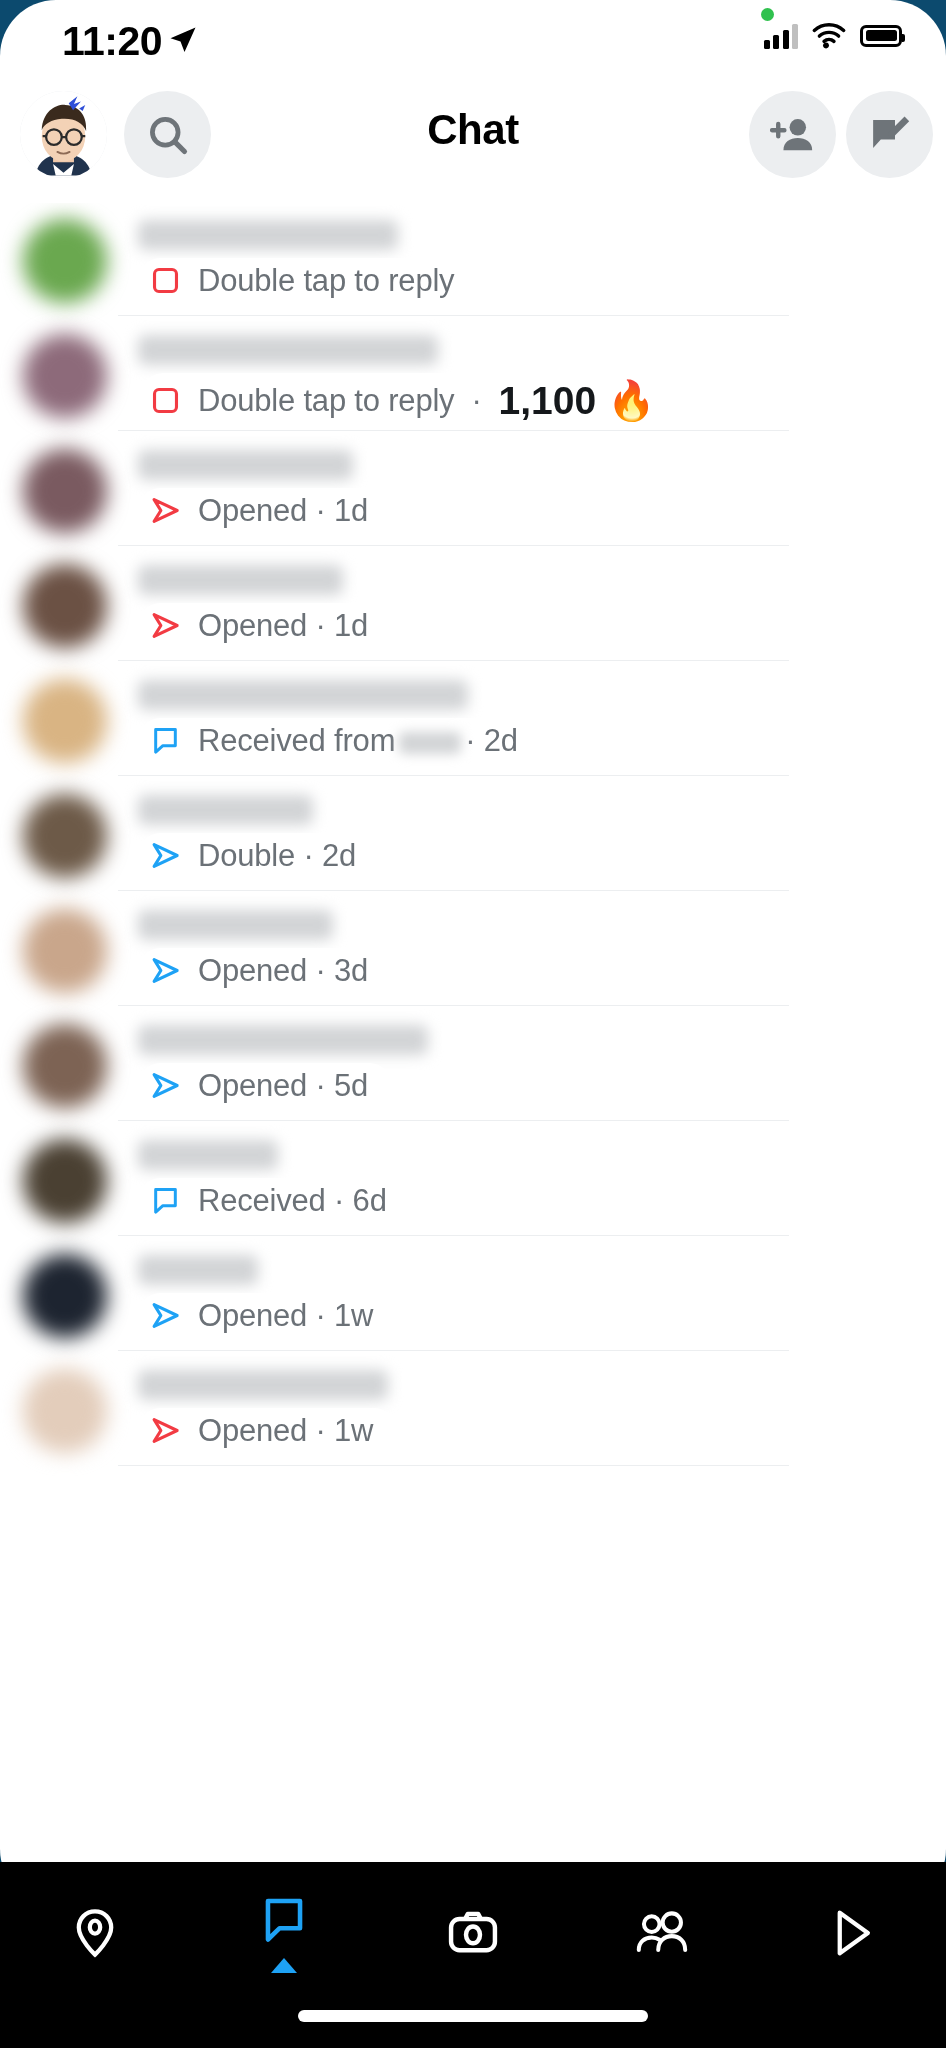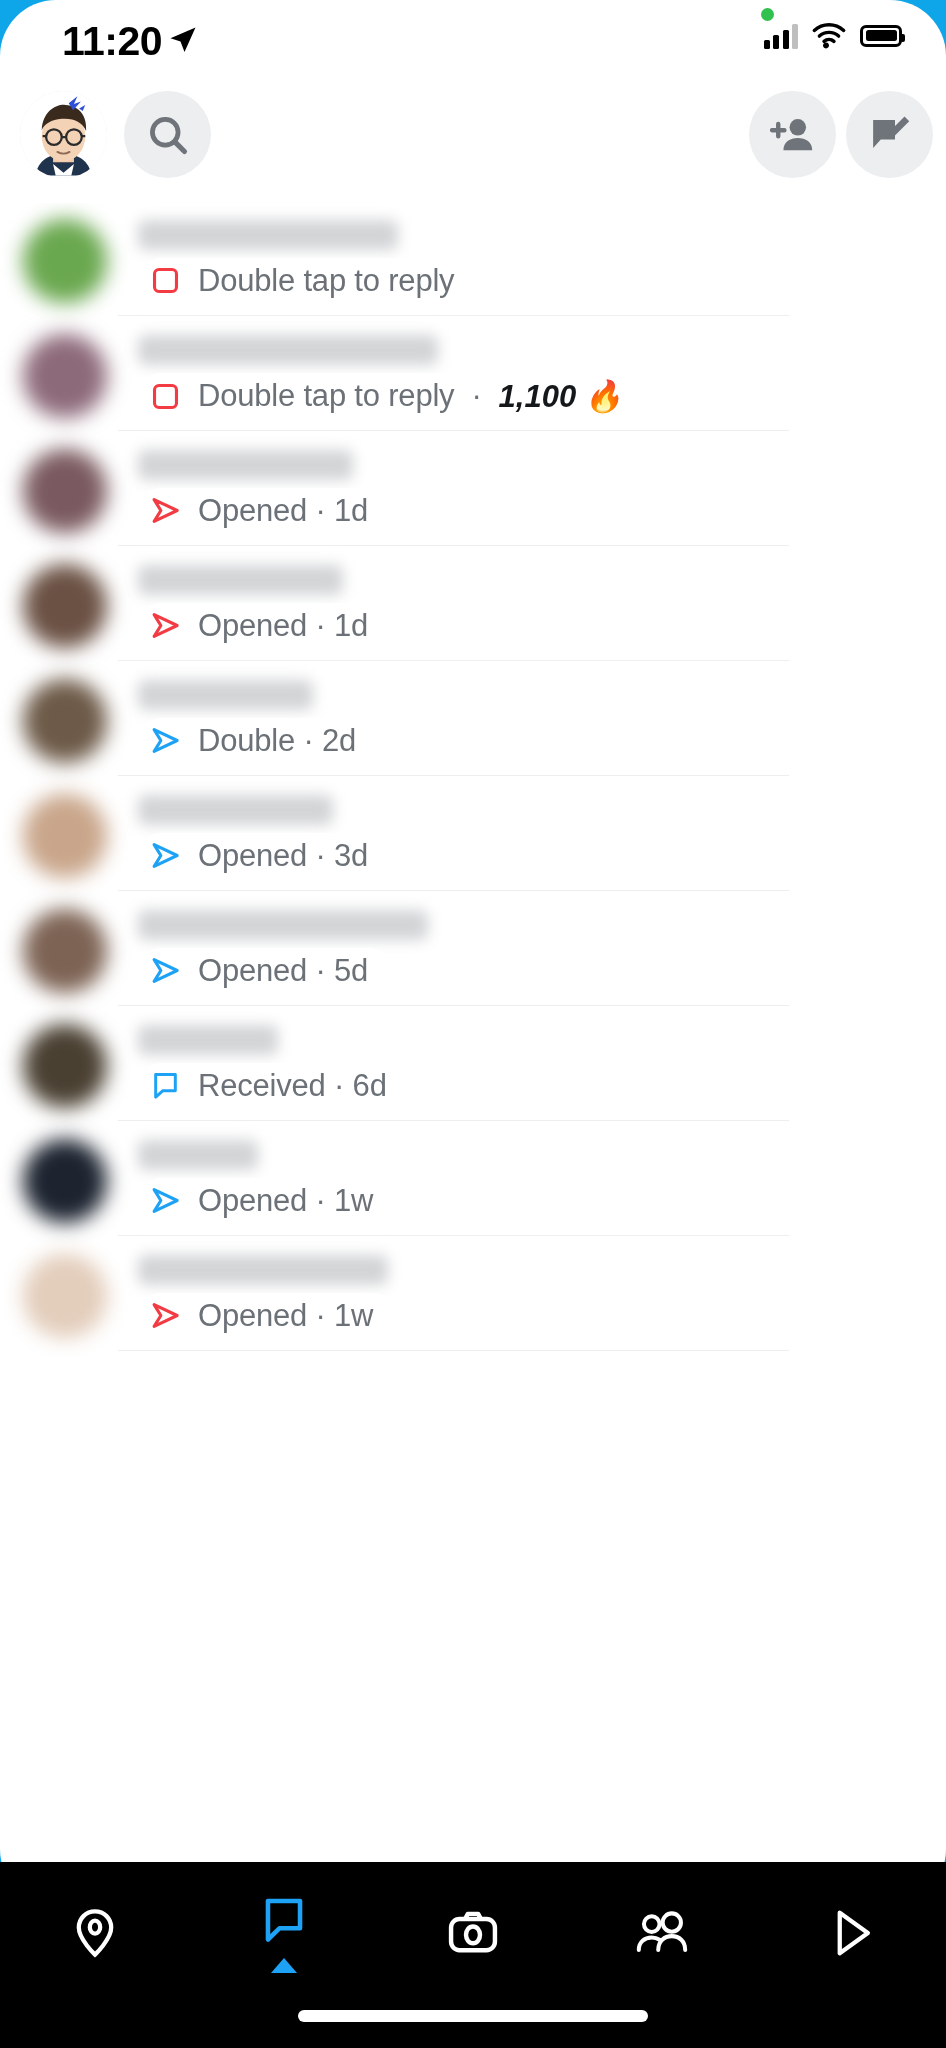--- a/index.html
+++ b/index.html
@@ -1,19 +1,19 @@
 <!DOCTYPE html>
 <html><head>
 <meta charset="utf-8">
 <style>
   * { margin:0; padding:0; box-sizing:border-box; }
   html,body { width:946px; height:2048px; background:#000; overflow:hidden;
               font-family:"Liberation Sans", sans-serif; }
 
-  #phone { position:relative; width:946px; height:2048px; background:#0ea5e9; }
+  #phone { position:relative; width:946px; height:2048px; background:#0c4a6e; }
 
   
   .sheet {
     position:absolute; left:0; top:0; width:946px; height:1905px;
     background:#fff; border-radius:56px 56px 56px 56px; overflow:hidden;
   }
 
   
   .statusbar { position:absolute; left:0; top:0; width:946px; height:82px; }
   .sb-time {
@@ -67,22 +67,22 @@
   .row-body { flex:1 1 auto; position:relative; margin-left:28px; height:110px; }
   .row-name {
     position:absolute; left:0; top:14px; height:30px; border-radius:7px;
     background:#d2d4d6; filter:blur(7px);
   }
   .row-status {
     position:absolute; left:0; top:52px; display:flex; align-items:center;
     gap:17px; background:#fff; border-radius:26px; padding:5px 24px 5px 12px;
   }
   .status-text { font-size:31px; color:#6b7177; letter-spacing:-0.2px; white-space:nowrap; }
-  .streak { font-size:31px; color:#15181b; font-weight:600; display:flex;
-            align-items:center; gap:5px;font-style:italic; }
+  .streak { font-size:39px; color:#15181b; font-weight:600; display:flex;
+            align-items:center; gap:5px; }
   .blur-name-inline { display:inline-block; width:62px; height:22px;
     background:#d2d4d6; border-radius:5px; filter:blur(6px); vertical-align:-3px; margin:0 4px; }
   .row-emoji { position:absolute; right:34px; top:34px; font-size:42px; }
   .divider { position:absolute; right:0; bottom:0; height:1px; background:#eceef0; }
 
   
   .ic { width:31px; height:31px; flex:0 0 31px; display:block; }
 
   
   .navbar { position:absolute; left:0; bottom:0; width:946px; height:186px;
@@ -155,20 +155,21 @@
         </svg>
       </div>
 
       <div class="hdr-circle hdr-search">
         <svg width="44" height="44" viewBox="0 0 24 24">
           <circle cx="10.5" cy="10.5" r="7" stroke="#6e7479" stroke-width="2.6" fill="none"></circle>
           <path d="M15.6 15.6 L21 21" stroke="#6e7479" stroke-width="2.8" stroke-linecap="round"></path>
         </svg>
       </div>
 
+      <div class="hdr-title">Chat</div>
 
       <div class="hdr-circle hdr-addfriend">
         <svg width="46" height="46" viewBox="0 0 24 24">
           <circle cx="14.5" cy="8" r="4.3" fill="#6e7479"></circle>
           <path d="M7 20 c0-4.4 3.4-6.4 7.5-6.4 S22 15.6 22 20 Z" fill="#6e7479"></path>
           <path d="M4.3 6.3 v6.4 M1.1 9.5 h6.4" stroke="#6e7479" stroke-width="2.3" stroke-linecap="round"></path>
         </svg>
       </div>
 
       <div class="hdr-circle hdr-newchat">
@@ -233,20 +234,35 @@
           <div class="row-avatar" style="background: rgb(107, 81, 68);"></div>
           <div class="row-body">
             <div class="row-name" style="width: 205px;"></div>
             <div class="row-status">
               <span style="display: flex;">
                 <svg class="ic" viewBox="0 0 24 24">
                   <path d="M3.2 3.6 L21 12 L3.2 20.4 L8.4 12 Z" fill="none" stroke="#f23b43" stroke-width="2.4" stroke-linejoin="round"></path>
                 </svg>
               </span>
               <span class="status-text">Opened · 1d</span>
+            </div>
+            <div class="divider" style="width: 828px;"></div>
+          </div>
+        </div>
+        <div class="row" style="height: 115px;">
+          <div class="row-avatar" style="background: rgb(217, 180, 131);"></div>
+          <div class="row-body">
+            <div class="row-name" style="width: 330px;"></div>
+            <div class="row-status">
+              <span style="display: flex;">
+                <svg class="ic" viewBox="0 0 24 24">
+                  <path d="M4.4 3.4 h15.2 v12.6 h-9.6 L4.4 21 Z" fill="none" stroke="#1ea2f5" stroke-width="2.3" stroke-linejoin="round"></path>
+                </svg>
+              </span>
+              <span class="status-text">Received from<span class="blur-name-inline"></span>· 2d</span>
             </div>
             <div class="divider" style="width: 828px;"></div>
           </div>
         </div>
         <div class="row" style="height: 115px;">
           <div class="row-avatar" style="background: rgb(109, 90, 72);"></div>
           <div class="row-body">
             <div class="row-name" style="width: 175px;"></div>
             <div class="row-status">
               <span style="display: flex;">

